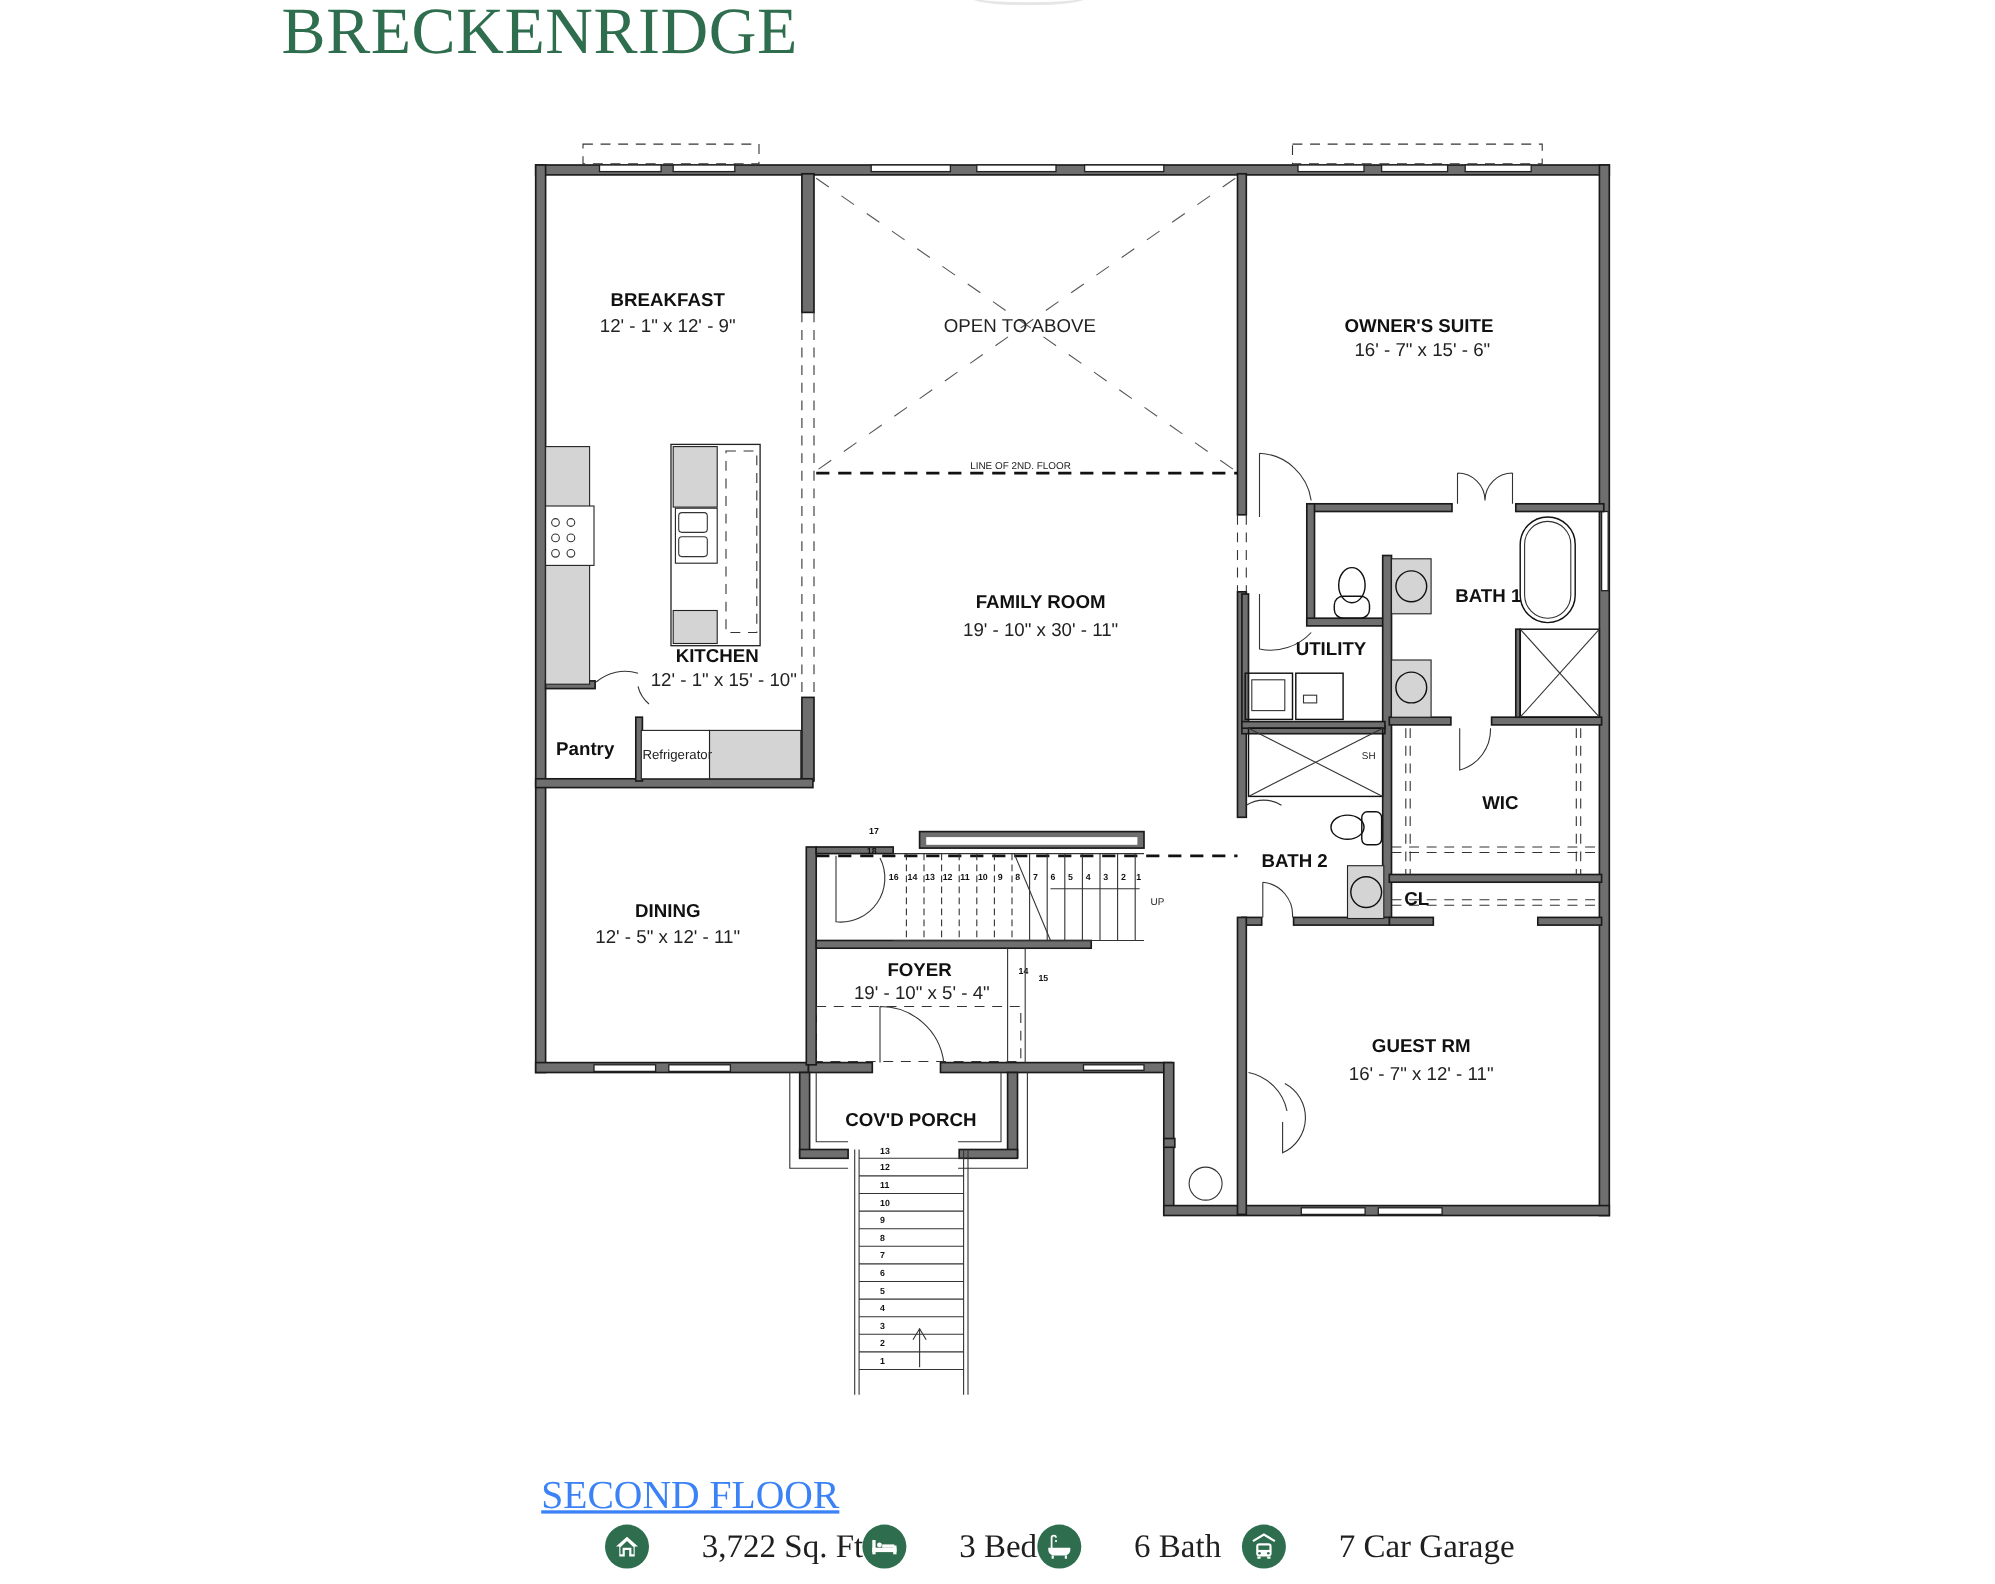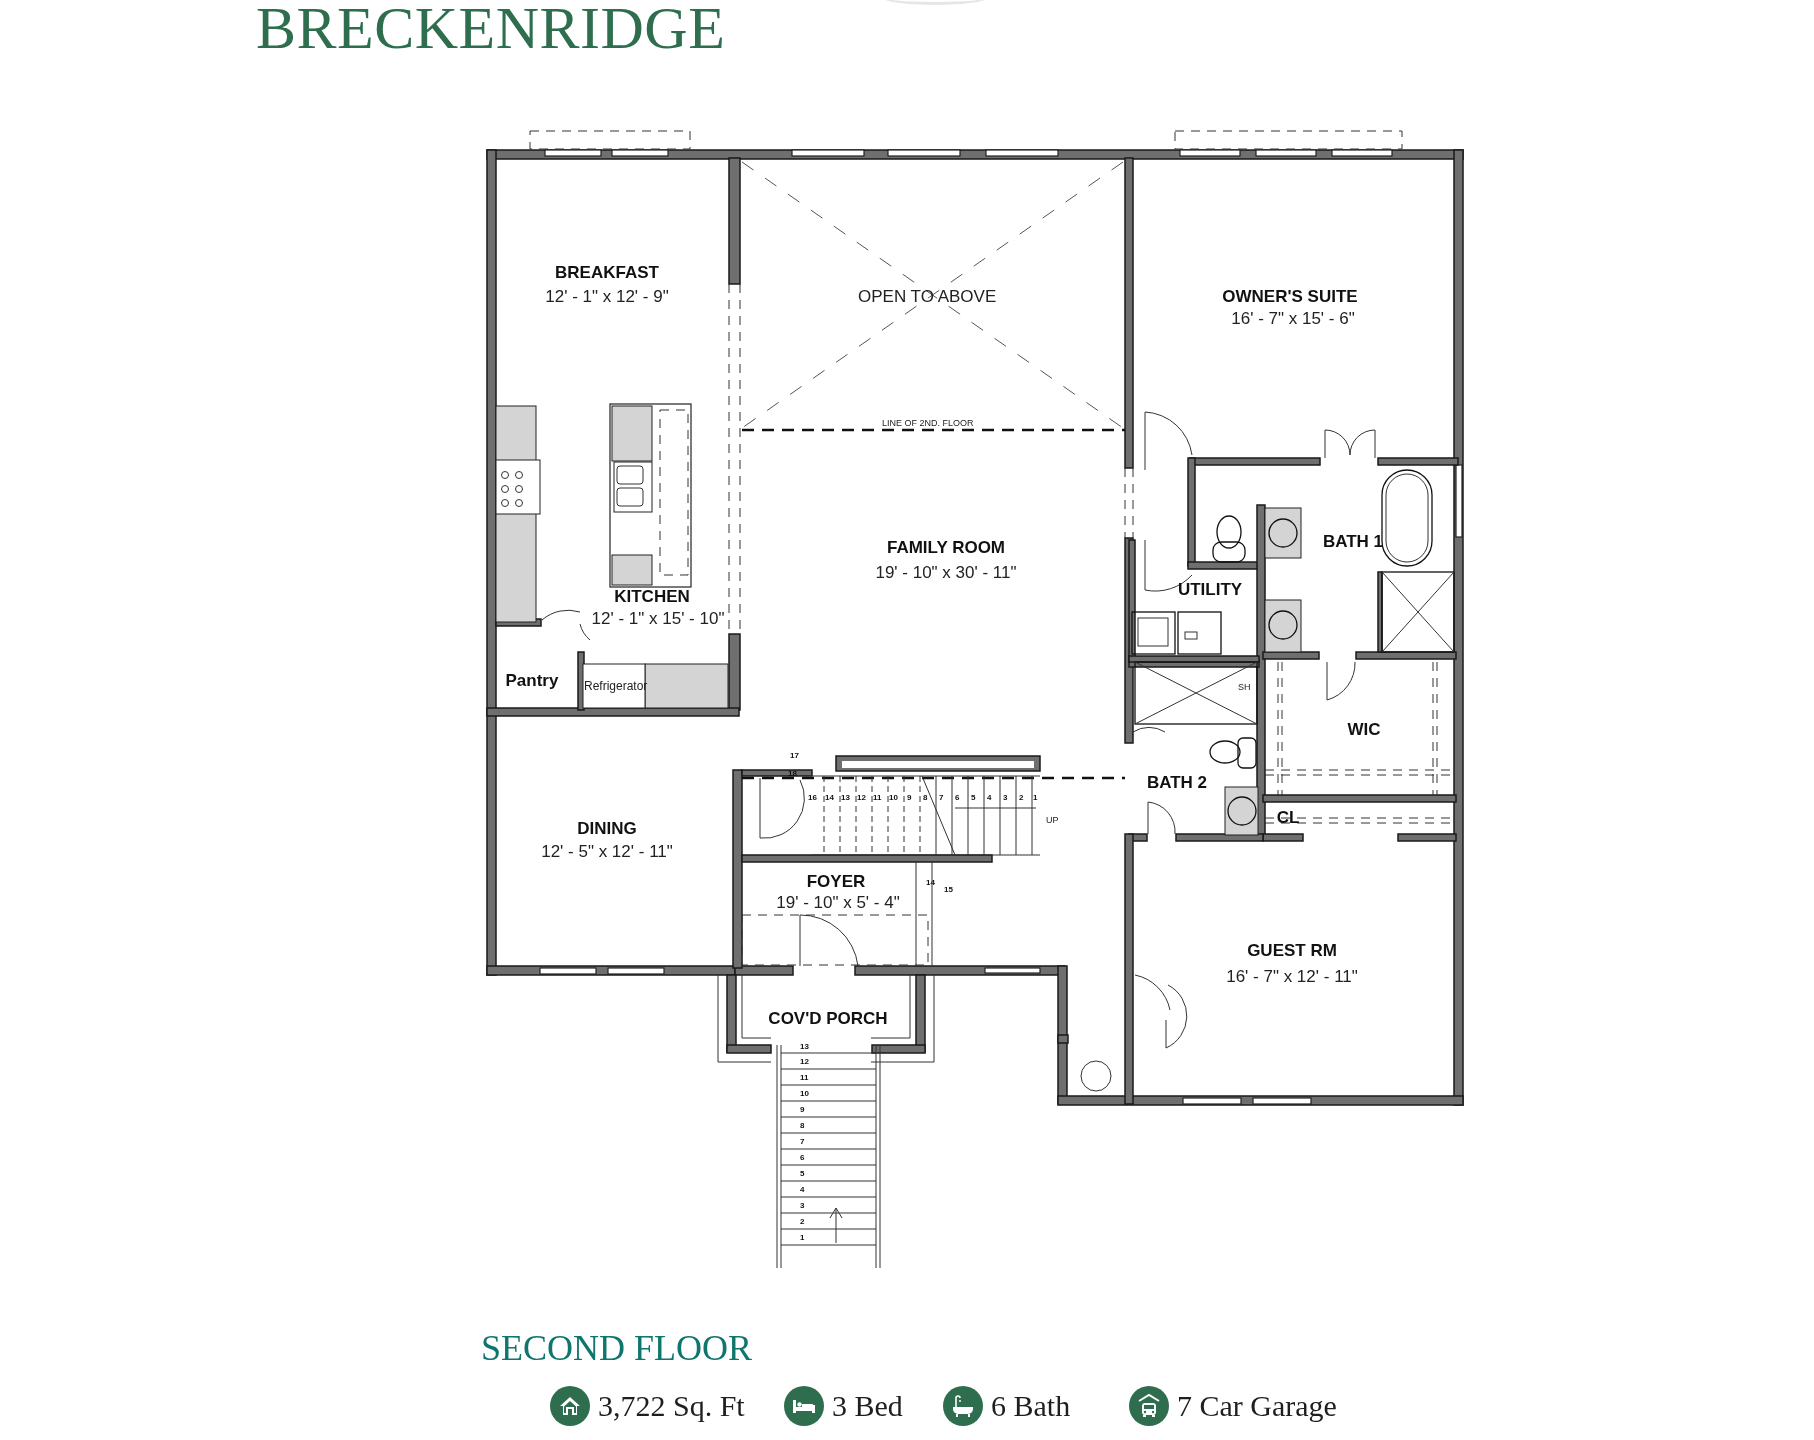--- a/index.html
+++ b/index.html
@@ -1,20 +1,20 @@
 <!DOCTYPE html>
 <html><head>
 <meta charset="utf-8">
 <style>
   html, body { margin: 0; padding: 0; background: #ffffff; }
   body { width: 1814px; height: 1440px; position: relative; overflow: hidden; font-family: "Liberation Sans", sans-serif; }
   .title { position: absolute; left: 256px; top: -6px; font-family: "Liberation Serif", serif; font-size: 60px; color: #2e6e4e; letter-spacing: 0.5px; margin: 0; font-weight: normal; }
-  .floor-label { position: absolute; left: 476px; top: 1322px; font-family: "Liberation Serif", serif; font-size: 36px; color: #0f766e; margin: 5px; font-weight: normal; }
+  .floor-label { position: absolute; left: 476px; top: 1322px; font-family: "Liberation Serif", serif; font-size: 36px; color: #3b82f6; margin: 16px; font-weight: normal; text-decoration: underline; }
   .stats { position: absolute; left: 550px; top: 1384px; height: 44px; display: flex; align-items: center; font-family: "Liberation Serif", serif; font-size: 30px; color: #1f1f1f; }
-  .stat { display: flex; align-items: center; margin-right: 0; position: absolute; top: 0; height: 44px; white-space: nowrap; }
+  .stat { display: flex; align-items: center; margin-right: 0; position: absolute; top: 0; height: 44px; white-space: nowrap; gap: 40px; }
   .stat .ic { width: 40px; height: 40px; border-radius: 50%; background: #2e6e4e; display: inline-flex; align-items: center; justify-content: center; margin-right: 8px; }
   .plan { position: absolute; left: 0; top: 0; }
   .room-name { font-family: "Liberation Sans", sans-serif; font-weight: bold; font-size: 17px; fill: #111; }
   .room-dim { font-family: "Liberation Sans", sans-serif; font-size: 17px; fill: #222; }
   .small { font-family: "Liberation Sans", sans-serif; font-size: 8px; font-weight: bold; fill: #111; }
   .tiny { font-family: "Liberation Sans", sans-serif; font-size: 9px; fill: #222; }
   .arc-top { position: absolute; left: 880px; top: -12px; width: 110px; height: 14px; border-bottom: 3px solid #e6e6e6; border-radius: 0 0 50% 50%; }
 </style>
 </head>
 <body>

